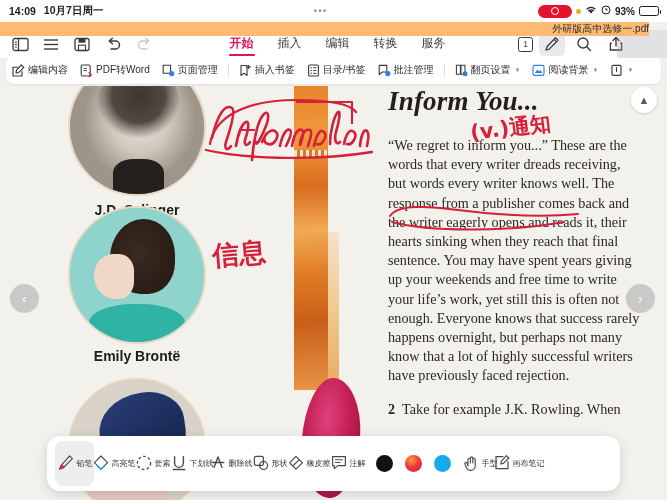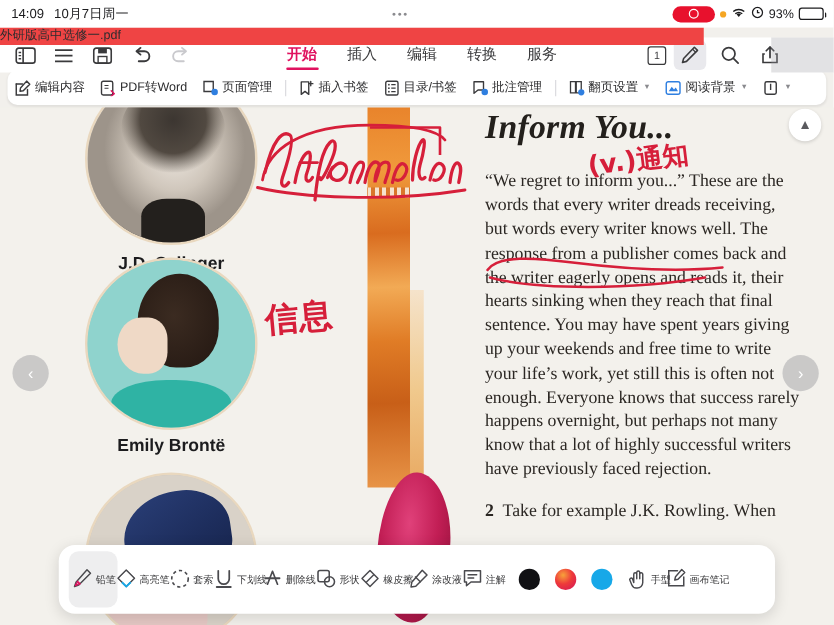--- a/index.html
+++ b/index.html
@@ -9,21 +9,21 @@
     overflow: hidden;
     background: #ffffff;
   }
   #app { position: relative; width: 667px; height: 500px; background: #f2f0ec; }
 
   
   .statusbar {
     position: absolute; top: 0; left: 0; width: 667px; height: 22px;
     display: flex; align-items: center; z-index: 60;
     background: #ffffff;
-    font-size: 10.5px; color: #1c1c1e;
+    font-size: 10.5px; color: #1c1c1e; font-weight: bold;
   }
   .sb-left { display: flex; align-items: center; gap: 8px; padding-left: 9px; }
   .sb-center { flex: 1; display: flex; align-items: center; justify-content: center; }
   .sb-dots { letter-spacing: 1.4px; color: #8a8a8e; font-size: 9px; line-height: 1; }
   .sb-right { display: flex; align-items: center; gap: 4px; padding-right: 8px; }
   .rec-pill {
     width: 34px; height: 13px; border-radius: 7px; background: #e8112d;
     display: flex; align-items: center; justify-content: center;
   }
   .rec-ring {
@@ -38,22 +38,22 @@
     position: relative; padding: 1px;
   }
   .batt-shell:after {
     content:""; position:absolute; right:-3px; top:3px; width:1.5px; height:4px;
     background:#1c1c1e; border-radius:0 1px 1px 0;
   }
   .batt-fill { height: 100%; width: 93%; background: #1c1c1e; border-radius: 1px; }
 
   
   .doctitle {
-    position: absolute; top: 22px; left: 0; width: 563px; height: 14px;
-    text-align: left; font-size: 10px; color: #2c2c2e; background: #ef4444;
+    position: absolute; top: 22px; left: 0; width: 649px; height: 14px;
+    text-align: right; font-size: 10px; color: #2c2c2e; background: #fdba74;
     z-index: 59; line-height: 14px;
   }
 
   
   .toolbar {
     position: absolute; top: 30px; left: 0; width: 667px; height: 28px;
     display: flex; align-items: center; background: #ffffff; z-index: 55;
   }
   .tb-left { display: flex; align-items: center; gap: 5px; padding-left: 7px; }
   .tb-ic {
@@ -612,29 +612,20 @@
     <div class="dk-tool">
       <span class="dk-ico">
         <svg width="18" height="19" viewBox="0 0 18 19">
             <path d="M9 2.4 L15.4 8.8 L9 15.2 L2.6 8.8 Z" stroke="#4a4a4e" stroke-width="1.2" fill="none" stroke-linejoin="round"></path>
             <path d="M5.8 12 L12.2 5.6" stroke="#4a4a4e" stroke-width="1.1"></path>
           </svg>
       </span>
       <span class="dk-lbl">橡皮擦</span>
     </div>
 
-    <div class="dk-tool">
-      <span class="dk-ico">
-        <svg width="18" height="19" viewBox="0 0 18 19">
-            <path d="M11.8 2.2 L15.6 6 L6.6 15 L2.8 15.6 L3.4 11.8 Z" stroke="#4a4a4e" stroke-width="1.2" fill="none" stroke-linejoin="round"></path>
-            <path d="M6 7.2 L10.6 11.8" stroke="#4a4a4e" stroke-width="1.1"></path>
-          </svg>
-      </span>
-      <span class="dk-lbl">涂改液</span>
-    </div>
 
     <div class="dk-tool">
       <span class="dk-ico">
         <svg width="18" height="19" viewBox="0 0 18 19">
             <path d="M2.6 2.6 h12.8 v9 h-7.6 l-3.6 3 v-3 h-1.6 z" stroke="#4a4a4e" stroke-width="1.2" fill="none" stroke-linejoin="round"></path>
             <path d="M5.4 5.8 h7 M5.4 8.4 h4.6" stroke="#4a4a4e" stroke-width="1.05" stroke-linecap="round"></path>
           </svg>
       </span>
       <span class="dk-lbl">注解</span>
     </div>

